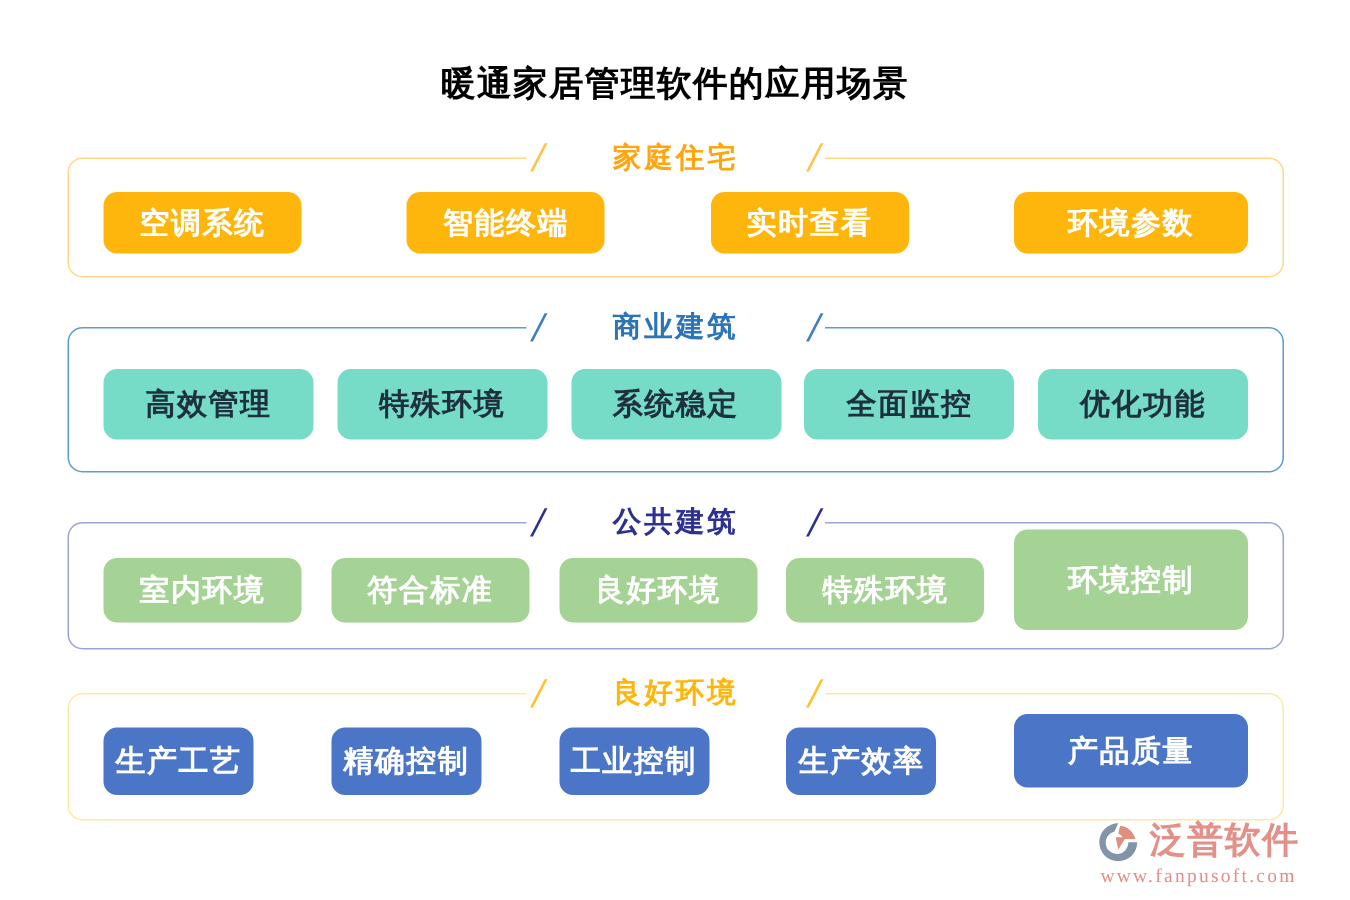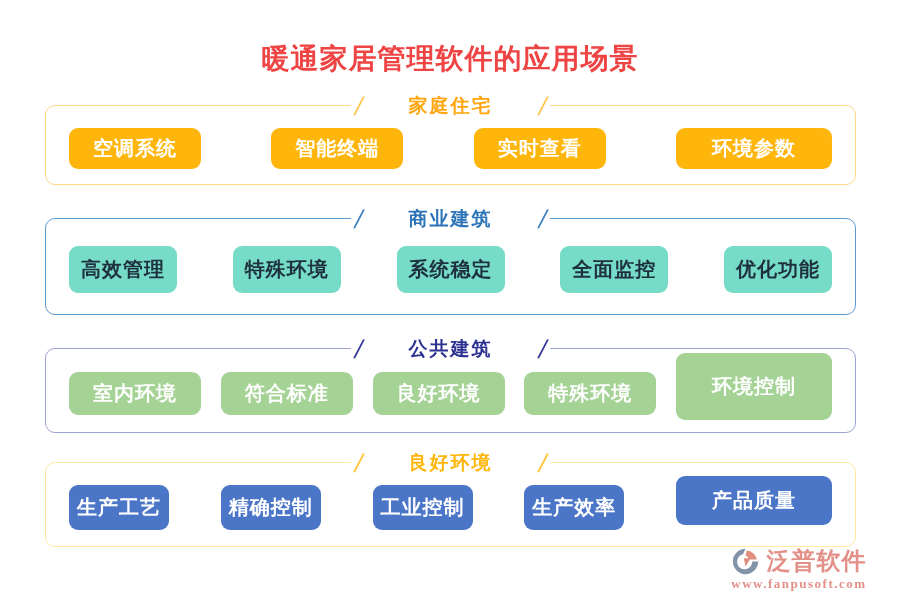--- a/index.html
+++ b/index.html
@@ -5,21 +5,21 @@
   html,body{margin:0;padding:0;}
   body{
     width:900px;height:600px;background:#ffffff;overflow:hidden;
     font-family:"Liberation Serif","DejaVu Serif",serif;
     position:relative;
   }
   .page{position:relative;width:900px;height:600px;background:#ffffff;}
 
   .title{
     margin:0;padding-top:40px;text-align:center;
-    font-size:28px;font-weight:bold;color:#ef4444;letter-spacing:1px;
+    font-size:23px;font-weight:bold;color:#000000;letter-spacing:1px;
   }
 
   #sections{position:absolute;top:0;left:45px;width:811px;}
 
   .section{
     position:absolute;left:0;width:811px;box-sizing:border-box;
     border:1.5px solid var(--border);border-radius:10px;background:#ffffff;
   }
   .section:nth-child(1){top:105px;height:80px;}
   .section:nth-child(2){top:218px;height:97px;}
@@ -48,36 +48,36 @@
     height:100%;padding:6px 23px 0 23px;box-sizing:border-box;
   }
   .btn{
     font-family:inherit;border:none;cursor:pointer;
     background:var(--btn-bg);color:var(--btn-fg);
     font-size:20px;font-weight:bold;letter-spacing:1px;
     padding:8px 26px;border-radius:9px;white-space:nowrap;
   }
   .section:nth-child(1) .btn{padding:7px 24px;}
   .section:nth-child(1) .btn:last-child{padding:7px 36px;}
-  .section:nth-child(2) .btn{padding:10px 12px;}
+  .section:nth-child(2) .btn{padding:10px 28px;}
   .section:nth-child(3) .btn{padding:8px 24px;}
   .section:nth-child(3) .btn:last-child{padding:20px 36px;transform:translateY(-7px);}
   .section:nth-child(4) .btn{padding:9px 8px;}
   .section:nth-child(4) .btn:last-child{padding:11px 36px;transform:translateY(-7px);}
 
   .brand{
     position:absolute;right:12px;bottom:8px;width:178px;text-align:center;
   }
   .brand-row{display:flex;align-items:center;justify-content:center;gap:8px;}
   .brand-icon{width:27px;height:27px;display:inline-block;}
   .brand-name{
     font-size:24px;font-weight:bold;color:#e29088;letter-spacing:1px;line-height:27px;
   }
   .brand-url{
-    font-size:13px;color:#e29088;letter-spacing:1.5px;margin-top:1px;font-weight:bold;
+    font-size:13px;color:#e29088;letter-spacing:1.5px;margin-top:1px;
   }
 </style>
 </head>
 <body>
 
 <div class="page">
 
   <h1 class="title">暖通家居管理软件的应用场景</h1>
 
   <div id="sections">

